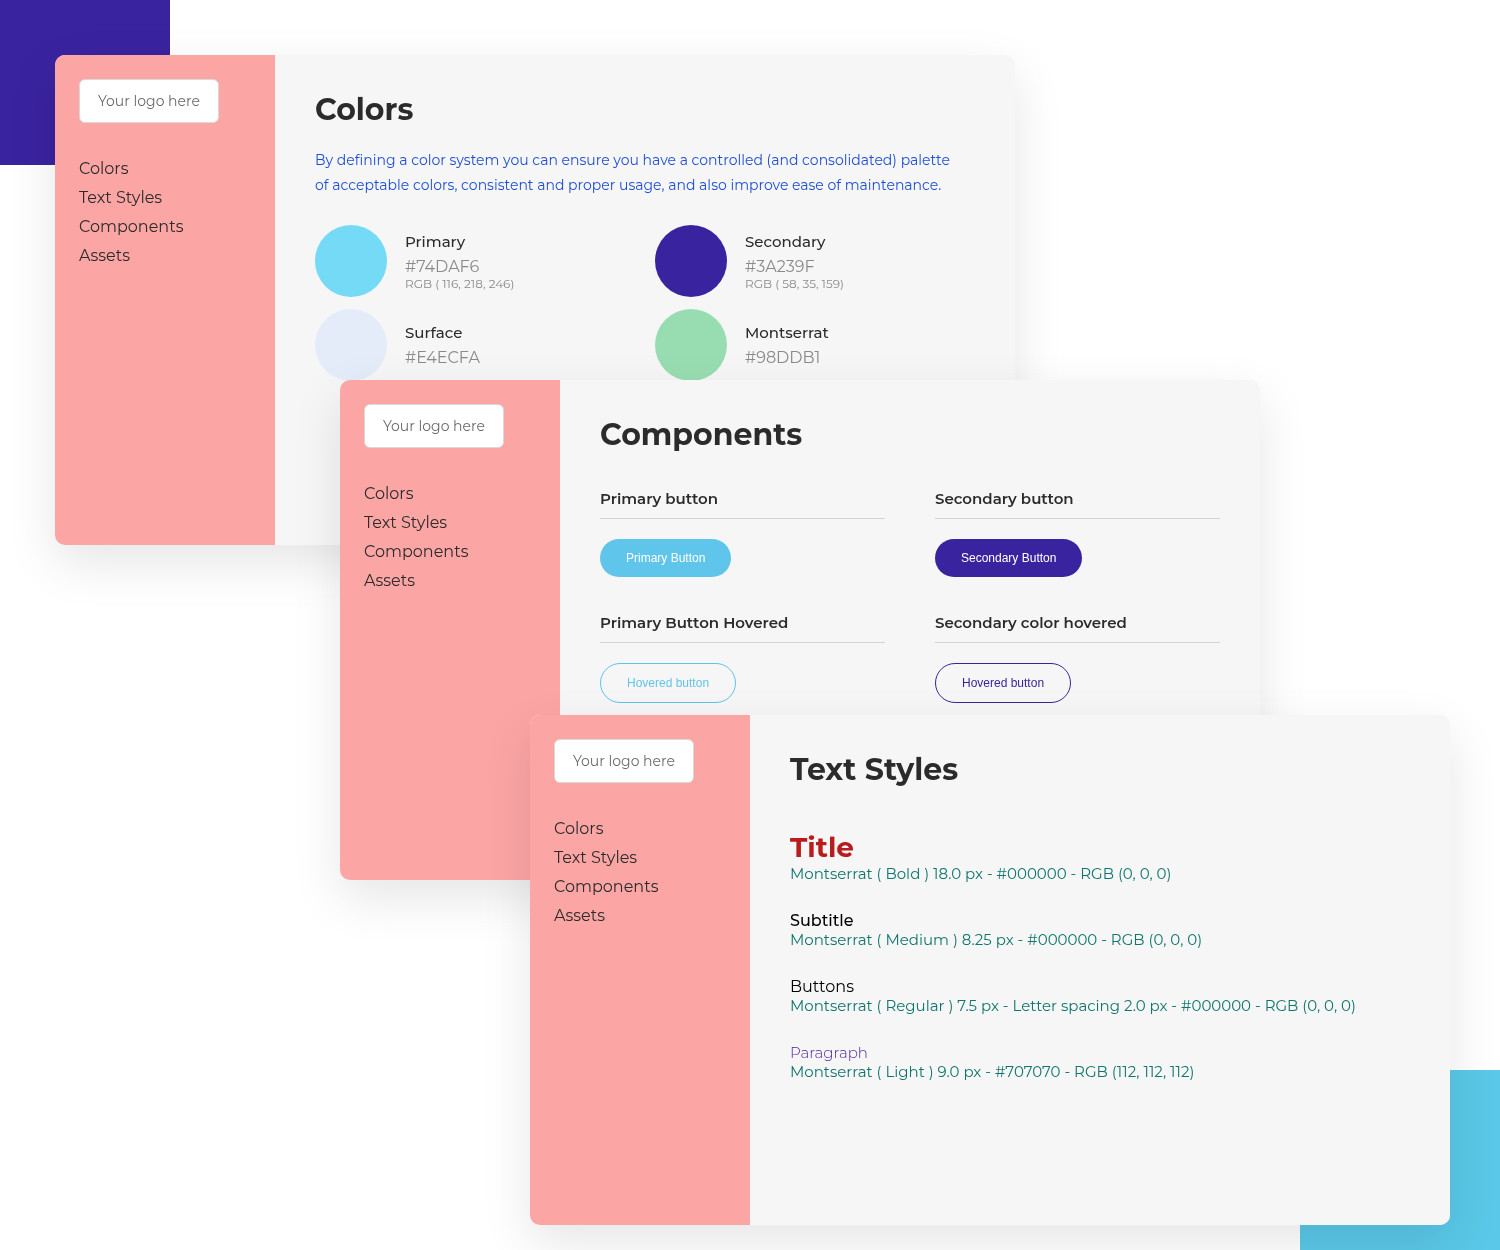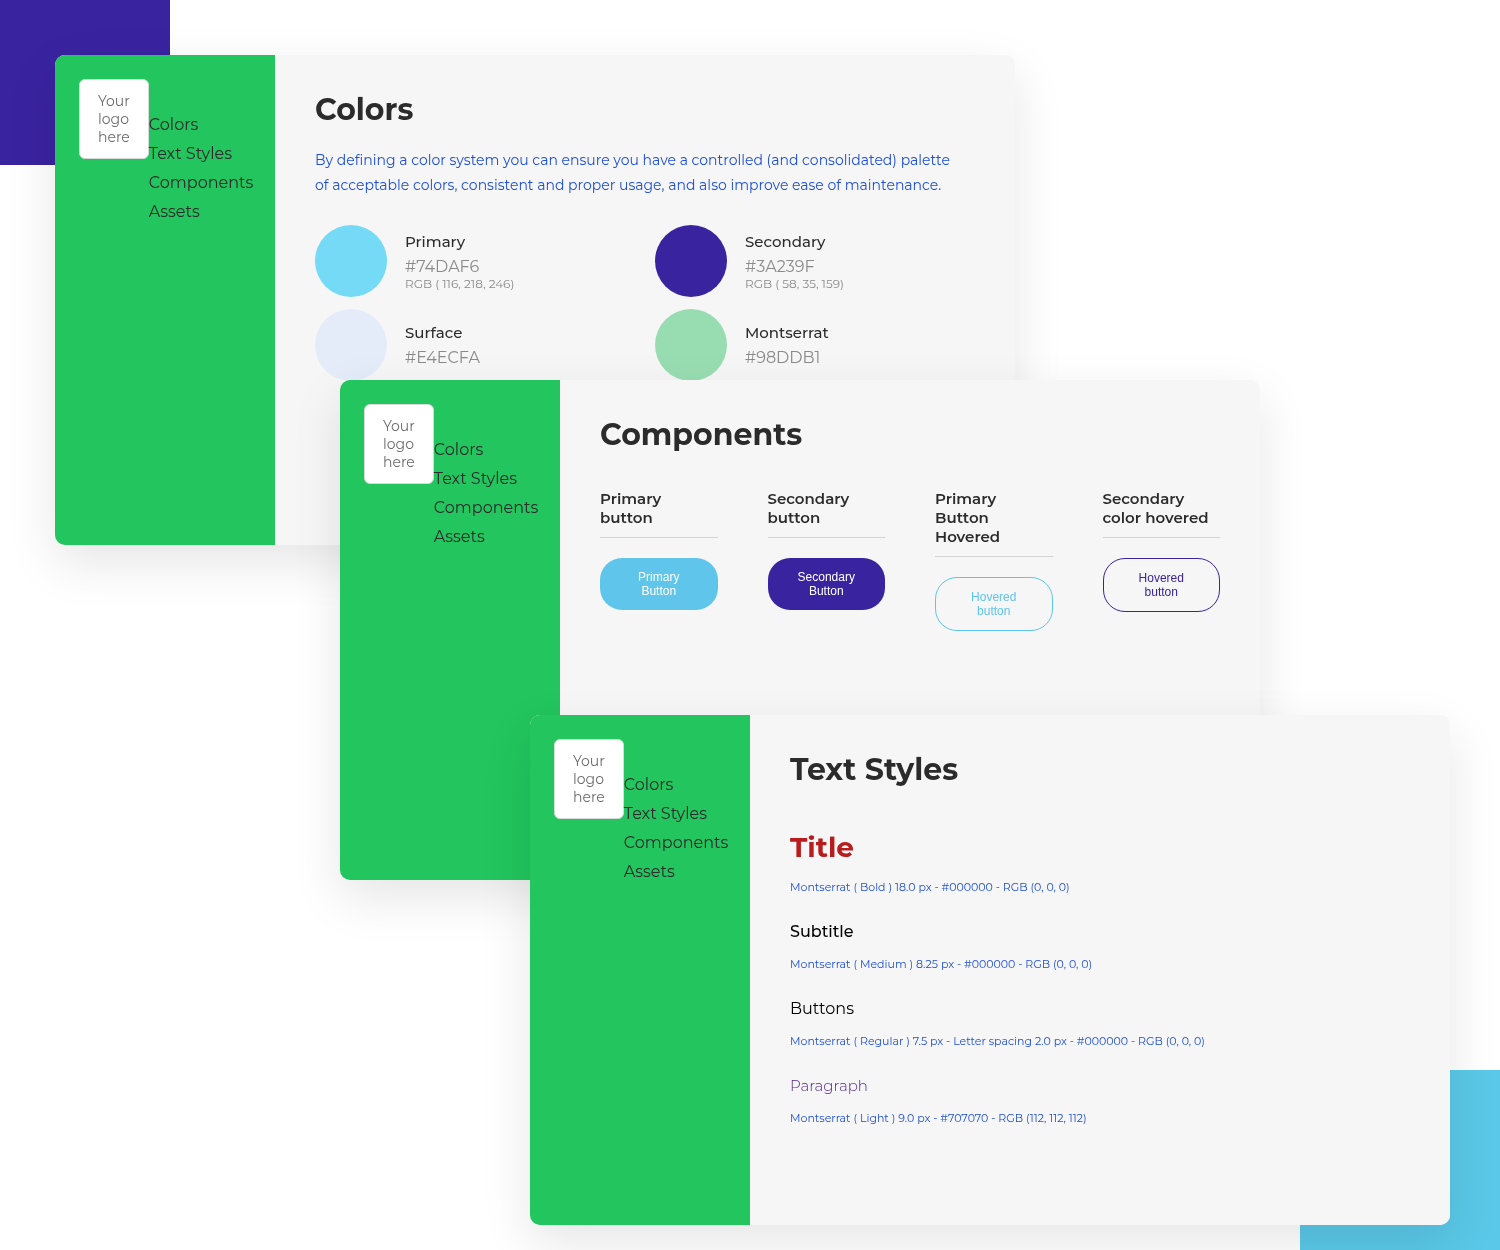--- a/index.html
+++ b/index.html
@@ -32,22 +32,23 @@
   .panel {
     position: absolute;
     display: flex;
     border-radius: 10px;
     box-shadow: 0 18px 50px rgba(0,0,0,0.10);
     overflow: hidden;
     background: #F6F6F6;
   }
 
   .sidebar {
-    background: #22c55e;
+    background: #fca5a5;
     display: flex;
+    flex-direction: column;
     align-items: flex-start;
     padding: 24px 24px;
   }
   .logo-box {
     border: 1px solid #D9D9D9;
     border-radius: 6px;
     padding: 12px 18px;
     font-size: 14px;
     color: #6b6b6b;
     background: #ffffff;
@@ -79,21 +80,21 @@
   .swatch { display: flex; align-items: center; gap: 18px; width: 300px; }
   .circle { width: 72px; height: 72px; border-radius: 50%; flex-shrink: 0; }
   .swatch-name { font-size: 15px; font-weight: 500; color: #2b2b2b; margin-bottom: 6px; }
   .swatch-hex { font-size: 16px; color: #8a8a8a; }
   .swatch-rgb { font-size: 12px; color: #8a8a8a; }
 
   
   .panel-components { top: 380px; left: 340px; width: 920px; height: 500px; z-index: 2; }
   .panel-components .sidebar { width: 220px; }
   .panel-components h1 { font-size: 30px; font-weight: 700; color: #2b2b2b; margin-bottom: 36px; }
-  .comp-grid { display: grid; grid-template-columns: 1fr 1fr 1fr 1fr; column-gap: 50px; row-gap: 36px; }
+  .comp-grid { display: grid; grid-template-columns: 1fr 1fr; column-gap: 50px; row-gap: 36px; }
   .comp-block .label { font-size: 15px; font-weight: 600; color: #2b2b2b; padding-bottom: 10px; border-bottom: 1px solid #D3D3D3; margin-bottom: 20px; }
   .btn {
     display: inline-block;
     padding: 12px 26px;
     border-radius: 22px;
     font-size: 12px;
     font-weight: 500;
     cursor: pointer;
     border: none;
   }
@@ -104,21 +105,21 @@
 
   
   .panel-text { top: 715px; left: 530px; width: 920px; height: 510px; z-index: 3; }
   .panel-text .sidebar { width: 220px; }
   .panel-text h1 { font-size: 30px; font-weight: 700; color: #2b2b2b; margin-bottom: 42px; }
   .ts-block { margin-bottom: 28px; }
   .ts-title { font-size: 28px; font-weight: 700; color: #b91c1c; }
   .ts-subtitle { font-size: 16px; font-weight: 500; color: #000; }
   .ts-buttons { font-size: 16px; font-weight: 400; color: #000; }
   .ts-paragraph { font-size: 15px; font-weight: 300; color: #4c1d95; }
-  .ts-meta { font-size: 11px; color: #1d4ed8; margin-top: 16px; }
+  .ts-meta { font-size: 15px; color: #0f766e; margin-top: 0; }
 </style>
 </head>
 <body>
 
 <div class="bg-purple"></div>
 <div class="bg-cyan"></div>
 
 <div class="panel panel-colors">
   <div class="sidebar">
     <div class="logo-box">Your logo here</div>

